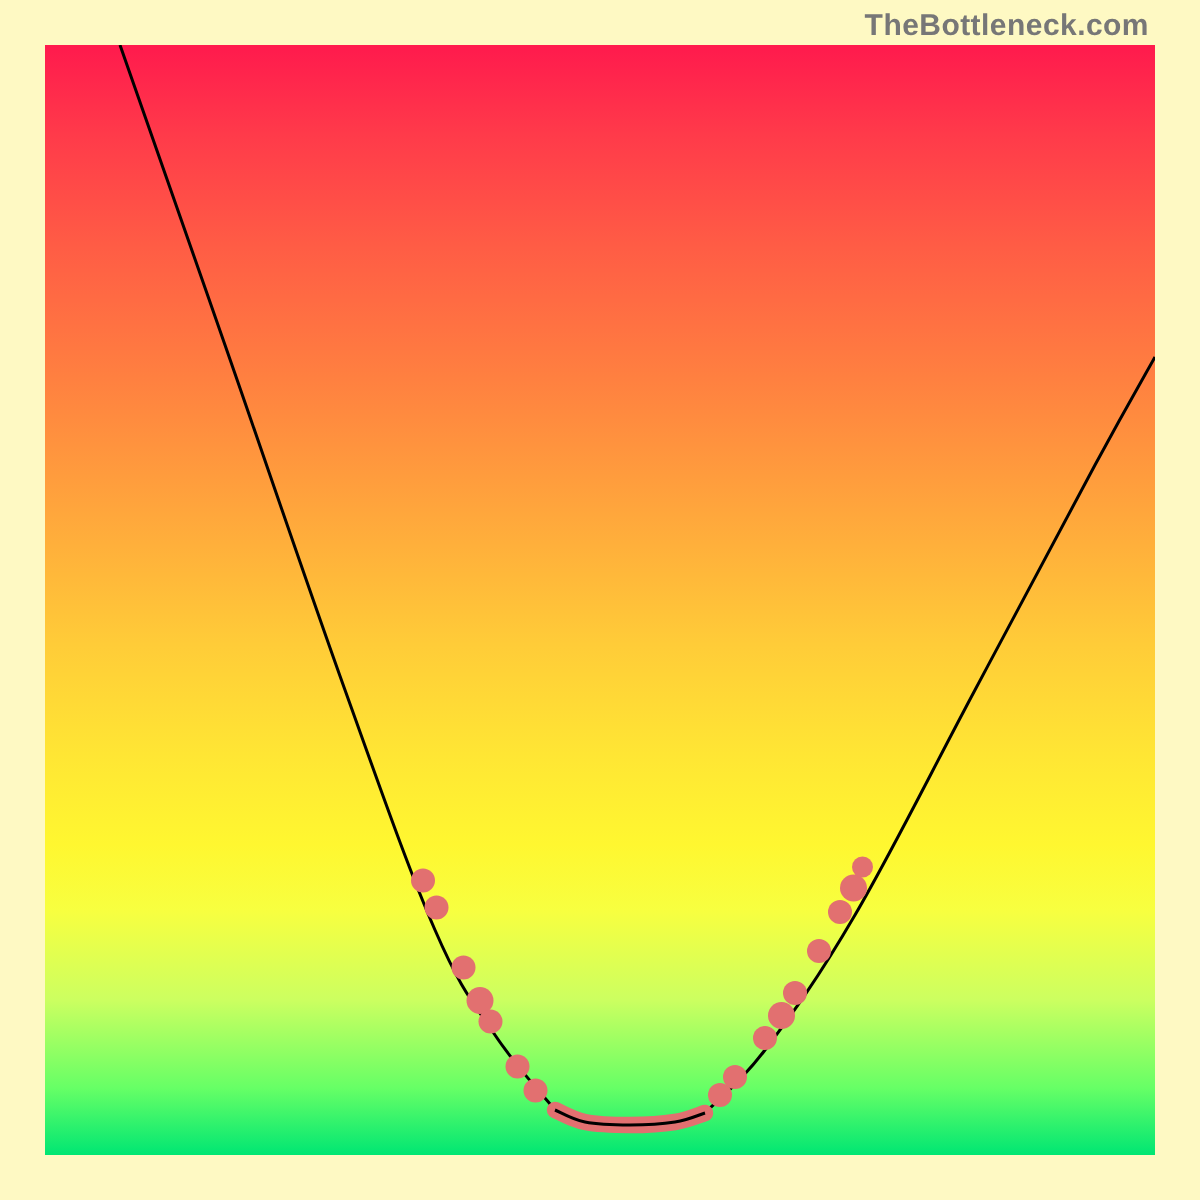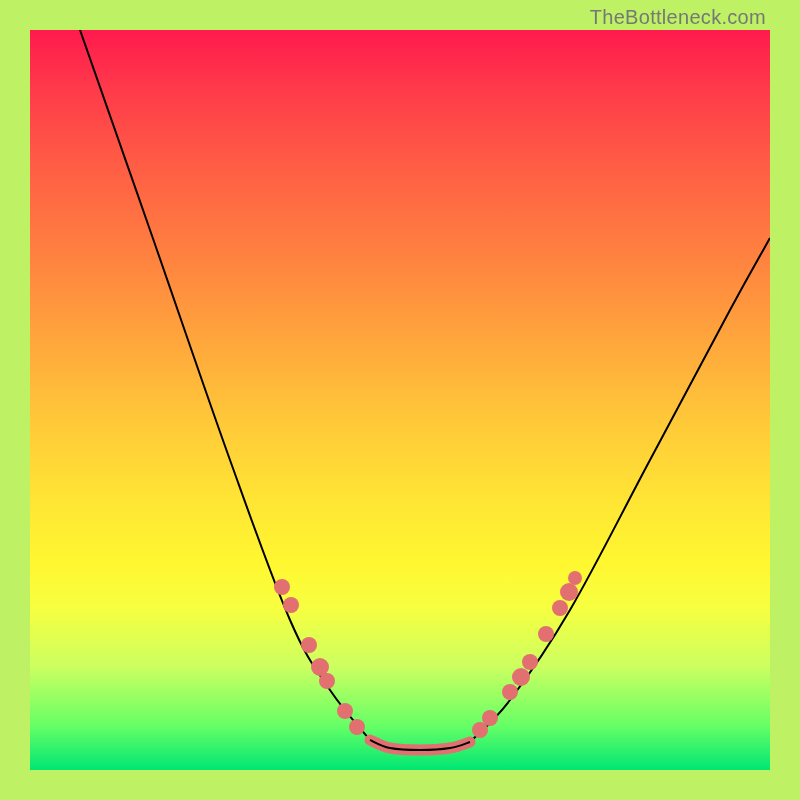--- a/index.html
+++ b/index.html
@@ -9,21 +9,22 @@
     height: 800px;
     background: #000;
     overflow: hidden;
   }
   .frame {
     position: absolute;
     left: 0;
     top: 0;
     width: 800px;
     height: 800px;
-    background: #bef264;
+    background: #fef9c3;
+    font-weight: bold;
   }
   .plot-area {
     position: absolute;
     left: 30px;
     top: 30px;
     width: 740px;
     height: 740px;
     background: linear-gradient(
       to bottom,
       #ff1a4d 0%,

